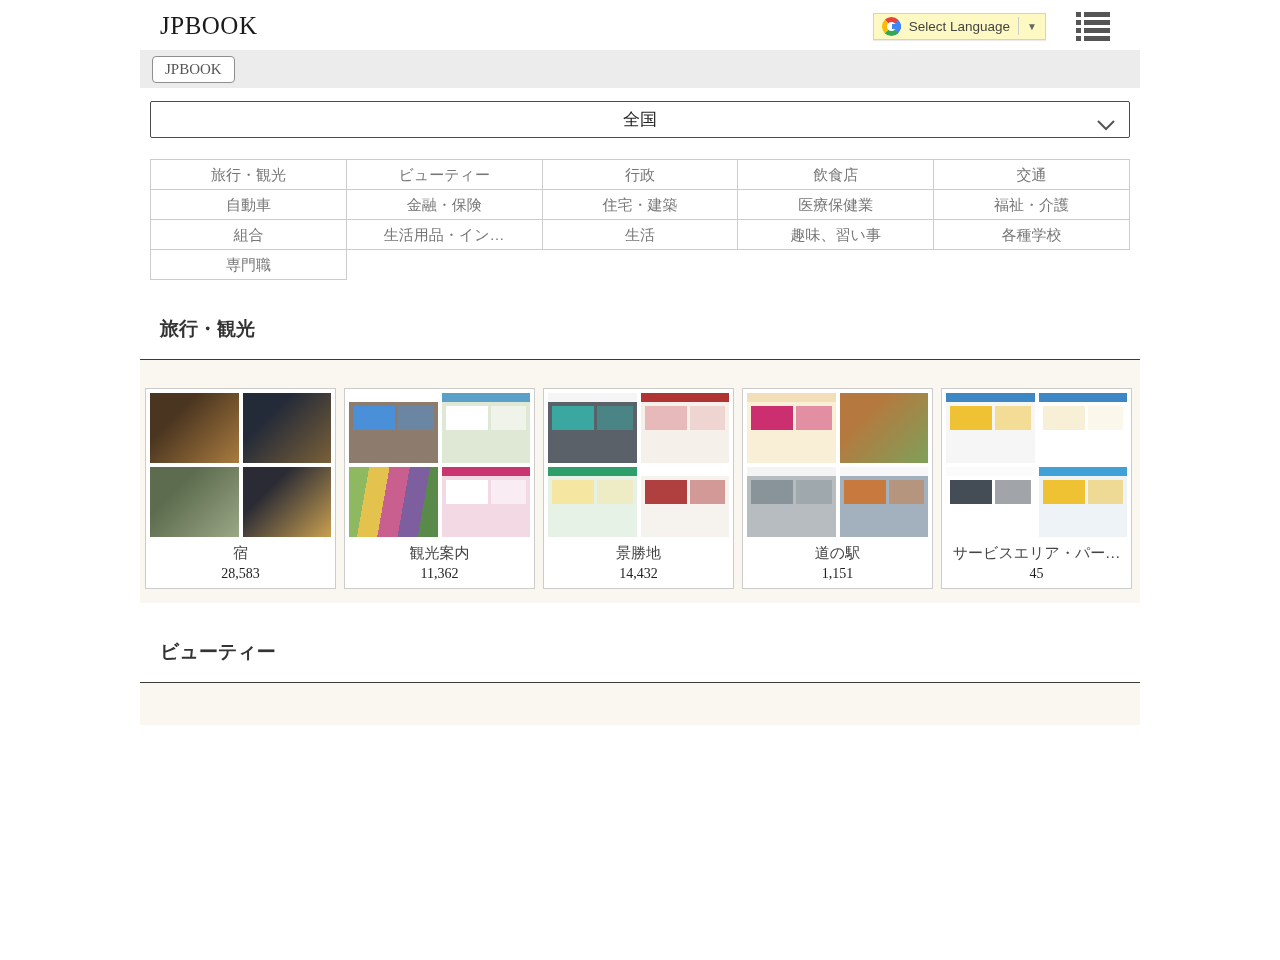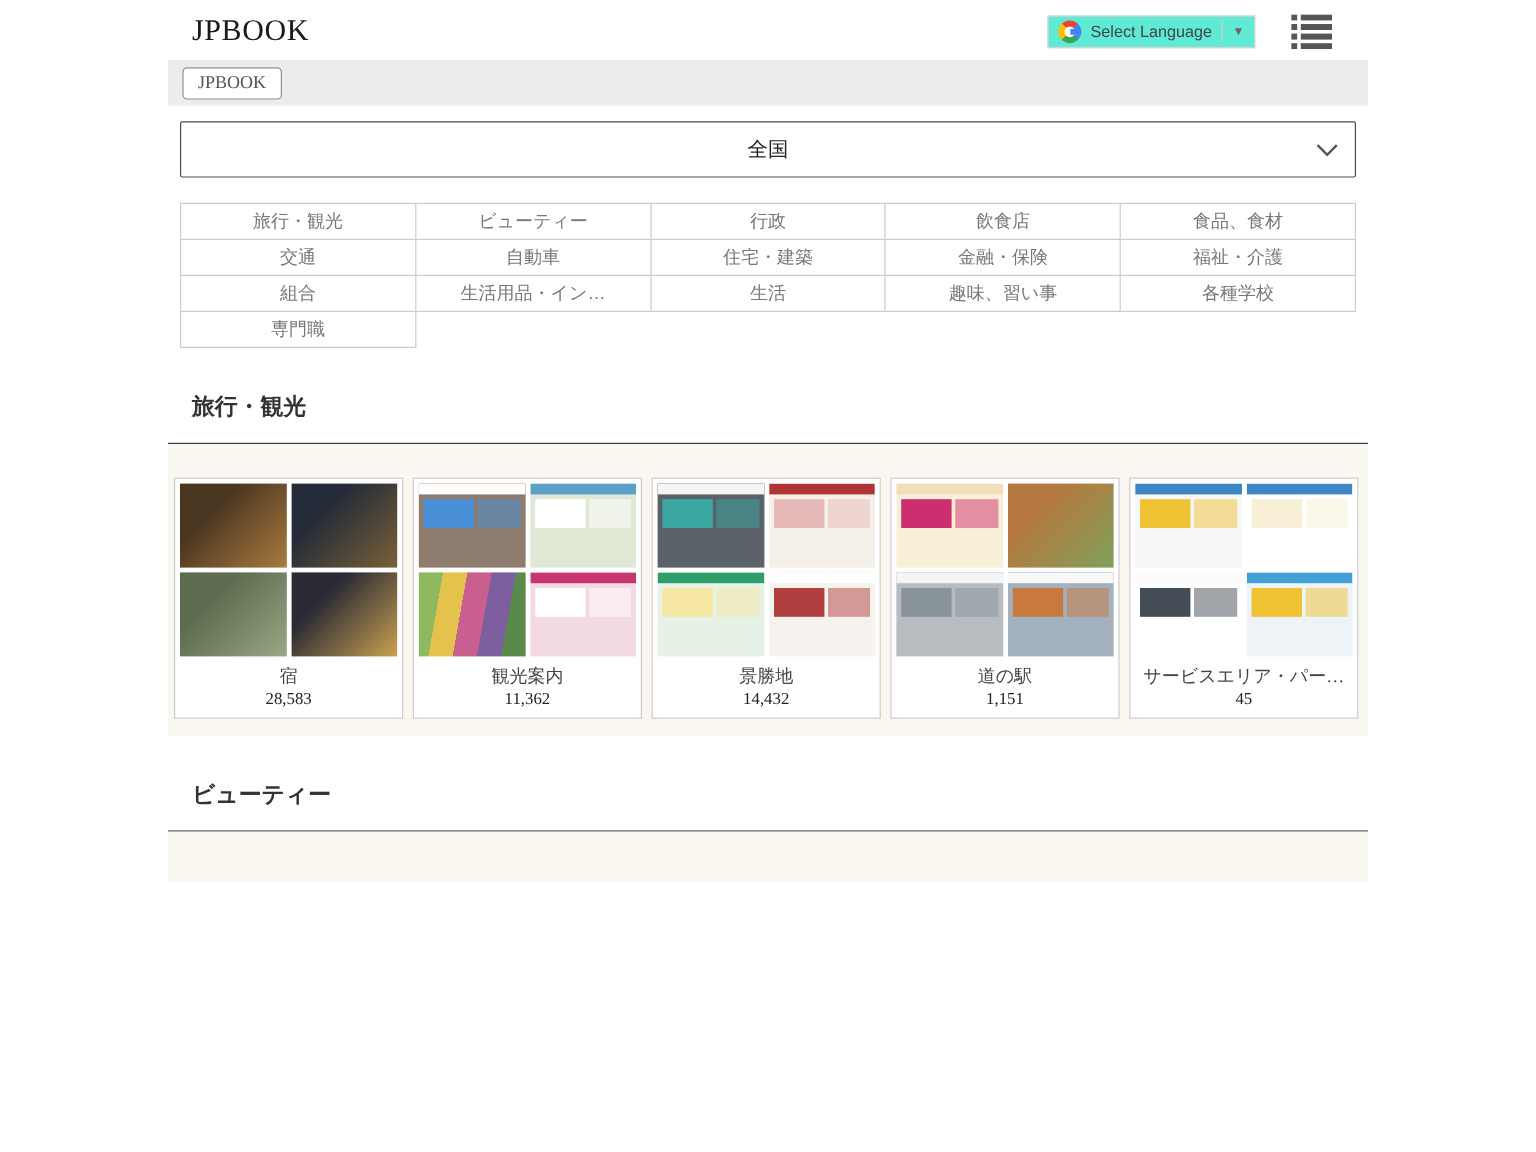--- a/index.html
+++ b/index.html
@@ -5,41 +5,41 @@
 <style>
   * { margin:0; padding:0; box-sizing:border-box; }
   html,body { width:1280px; height:960px; overflow:hidden; background:#fff;
               font-family:"Liberation Sans", sans-serif; }
   .container { width:1000px; margin:0 auto; }
 
   
   .header { display:flex; align-items:center; padding:10px 30px 8px 20px; height:50px; }
   .site-title { font-family:"Liberation Serif", serif; font-size:25px; color:#1a1a1a; letter-spacing:.5px; }
   .translate-widget { margin-left:auto; display:flex; align-items:center; gap:8px;
-        background:#5eead4; border:1px solid #d2d2d2; box-shadow:0 1px 1px rgba(0,0,0,.08);
+        background:#fef9c3; border:1px solid #d2d2d2; box-shadow:0 1px 1px rgba(0,0,0,.08);
         padding:3px 8px; height:27px; cursor:pointer; }
   .g-logo { width:19px; height:19px; border-radius:50%; position:relative; flex:0 0 auto;
         background:conic-gradient(from -45deg, #ea4335 0 90deg, #4285f4 90deg 180deg,
                                   #34a853 180deg 270deg, #fbbc05 270deg 360deg); }
   .g-logo::after { content:""; position:absolute; inset:5px; background:#fff; border-radius:50%; }
   .g-logo::before { content:""; position:absolute; right:0; top:7px; width:9px; height:5px;
         background:#4285f4; z-index:2; }
   .translate-label { font-size:13.5px; color:#444; }
   .translate-sep { width:1px; height:18px; background:#ccc; }
   .translate-arrow { font-size:10px; color:#666; }
   .menu-icon { margin-left:30px; cursor:pointer; display:flex; }
 
   
   .breadcrumb-bar { background:#ececec; height:38px; display:flex; align-items:center; padding-left:12px; }
   .breadcrumb-btn { background:#fff; border:1px solid #8f8f8f; border-radius:4px;
         font-family:"Liberation Serif", serif; font-size:15px; color:#555;
         padding:4px 12px; cursor:pointer; }
 
   
-  .region-select { margin:13px 10px 0; height:47px; border:1px solid #4a4a4a; border-radius:2px;
+  .region-select { margin:13px 10px 0; height:37px; border:1px solid #4a4a4a; border-radius:2px;
         background:#fff; position:relative; display:flex; align-items:center; justify-content:center;
         font-family:"Liberation Serif", serif; font-size:17px; color:#222; cursor:pointer; }
   .region-chevron { position:absolute; right:14px; top:18px; display:flex; }
 
   
   .cat-grid { margin:21px 10px 0; display:grid; grid-template-columns:repeat(5,1fr);
         border-top:1px solid #ccc; border-left:1px solid #ccc; }
   .cat-cell { border-right:1px solid #ccc; border-bottom:1px solid #ccc;
         height:30px; line-height:29px; text-align:center; color:#777; font-size:15px;
         white-space:nowrap; overflow:hidden; text-overflow:ellipsis; padding:0 10px; cursor:pointer; }
@@ -102,25 +102,25 @@
         <polyline points="1,1 9,9 17,1" fill="none" stroke="#555" stroke-width="2"></polyline>
       </svg>
     </span>
   </div>
 
   <div class="cat-grid">
       <div class="cat-cell">旅行・観光</div>
       <div class="cat-cell">ビューティー</div>
       <div class="cat-cell">行政</div>
       <div class="cat-cell">飲食店</div>
-      <div class="cat-cell">食品、食材</div>
       <div class="cat-cell">交通</div>
       <div class="cat-cell">自動車</div>
+      <div class="cat-cell">金融・保険</div>
       <div class="cat-cell">住宅・建築</div>
-      <div class="cat-cell">金融・保険</div>
+      <div class="cat-cell">医療保健業</div>
       <div class="cat-cell">福祉・介護</div>
       <div class="cat-cell">組合</div>
       <div class="cat-cell">生活用品・イン…</div>
       <div class="cat-cell">生活</div>
       <div class="cat-cell">趣味、習い事</div>
       <div class="cat-cell">各種学校</div>
       <div class="cat-cell">専門職</div>
     </div>
 
   <div id="sections">

